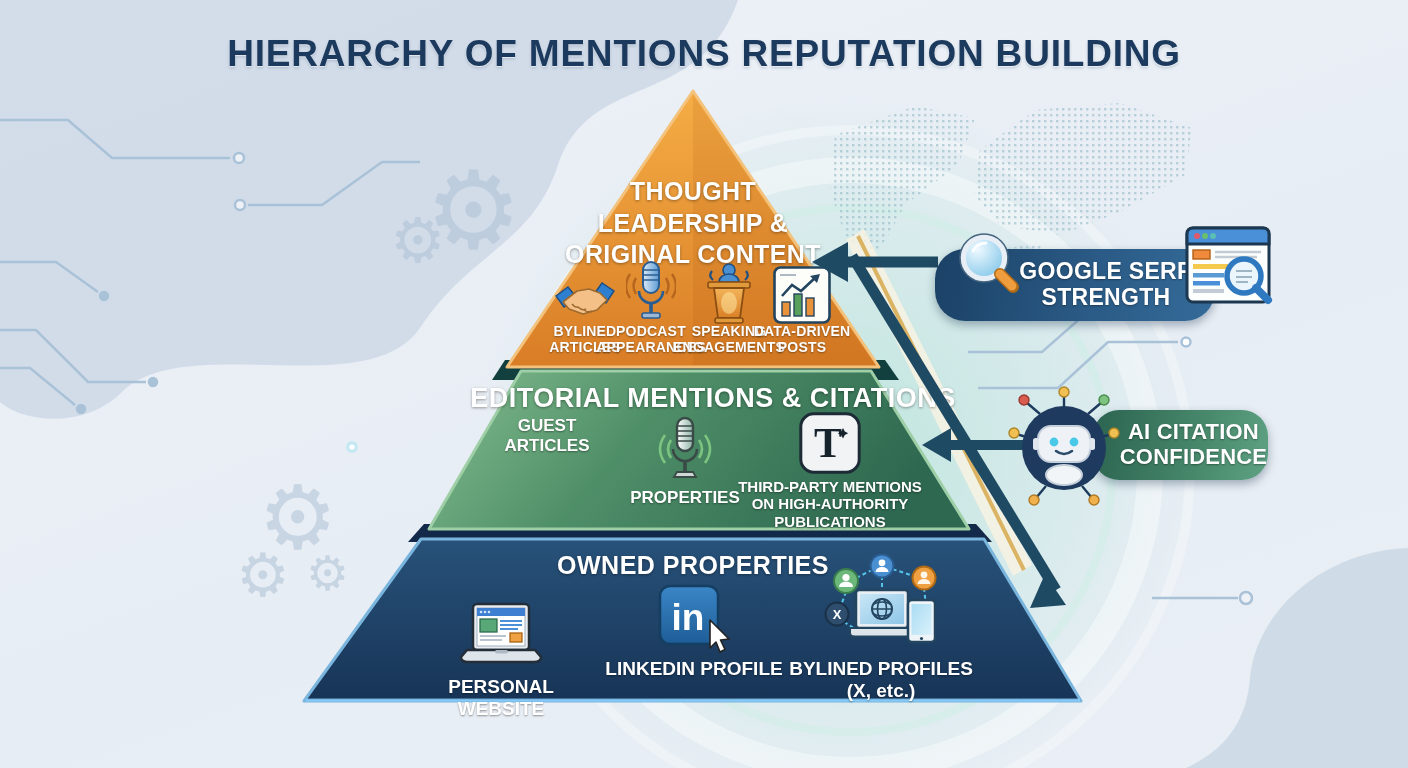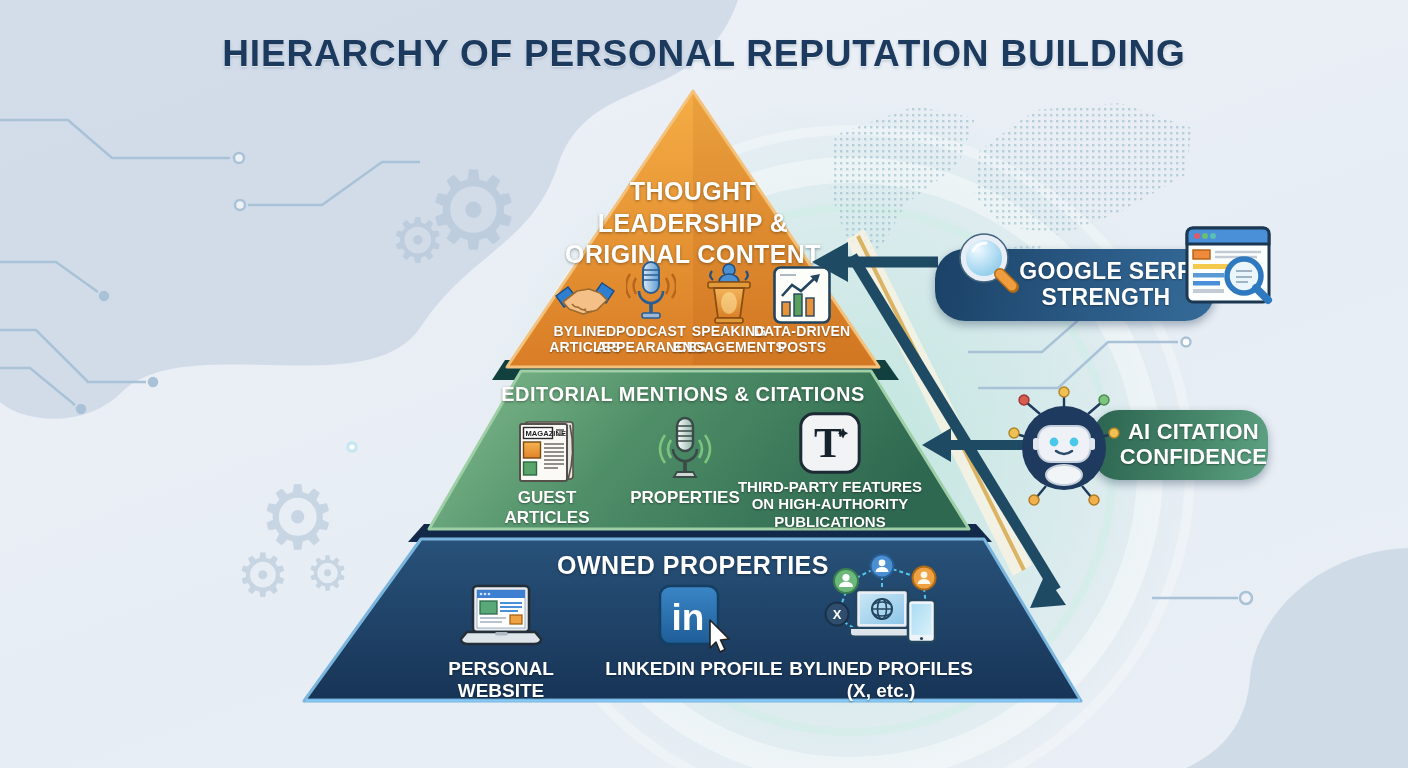--- a/index.html
+++ b/index.html
@@ -6,21 +6,21 @@
   .stage{position:relative;width:1408px;height:768px;overflow:hidden;
     font-family:"Liberation Sans",sans-serif;
     background:linear-gradient(160deg,#eef2f7 0%,#e7edf4 55%,#e9eff5 100%);}
   .abs{position:absolute;}
   svg{display:block;}
   .main-title{left:0;right:0;top:33px;text-align:center;font-size:37px;font-weight:bold;
     color:#1c3a5e;letter-spacing:.8px;text-shadow:0 1px 1px rgba(255,255,255,.7),0 2px 3px rgba(40,70,110,.25);}
   .tier-title{color:#fff;font-weight:bold;text-align:center;white-space:pre-line;
     text-shadow:0 1px 3px rgba(0,0,0,.38);z-index:5;}
   .t1-title{left:553px;top:176px;width:280px;font-size:25px;line-height:1.26;letter-spacing:.4px;}
-  .t2-title{left:383px;top:383px;width:600px;font-size:20px;letter-spacing:.5px;}
+  .t2-title{left:413px;top:383px;width:600px;font-size:27px;letter-spacing:.5px;}
   .t3-title{left:543px;top:551px;width:300px;font-size:25px;letter-spacing:.5px;}
   .t-item{position:absolute;display:flex;flex-direction:column;align-items:center;z-index:5;}
   .icon-box{display:flex;align-items:flex-end;justify-content:center;}
   .lbl{color:#fff;font-weight:bold;text-align:center;white-space:pre-line;
     text-shadow:0 1px 2px rgba(0,0,0,.4);}
   .t1 .lbl{font-size:14px;line-height:1.14;letter-spacing:.2px;}
   .t2 .lbl{font-size:17px;line-height:1.15;}
   .t2.small .lbl{font-size:15px;}
   .t3 .lbl{font-size:19px;line-height:1.18;}
   .pill{position:absolute;display:flex;align-items:center;z-index:8;
@@ -122,21 +122,21 @@
     <polygon points="505,360 885,360 899,380 492,380" fill="#11403e"></polygon>
     <polygon points="424,524 976,524 992,542 408,542" fill="#13294a"></polygon>
 
     <path d="M421,539 L984,539 L1081,701 L304,701 Z" fill="url(#gradBlue)" stroke="#7ab5de" stroke-width="3" stroke-linejoin="round"></path>
     <line x1="306" y1="700" x2="1080" y2="700" stroke="rgba(140,210,255,0.75)" stroke-width="3"></line>
     <path d="M521,371 L871,371 L969,529 L429,529 Z" fill="url(#gradGreen)" stroke="#9ecfa6" stroke-width="3" stroke-linejoin="round"></path>
     <path d="M693,91 L879,367 L507,367 Z" fill="url(#gradOrange)" stroke="#f3c27c" stroke-width="3" stroke-linejoin="round"></path>
     <path d="M693,95 L875,365 L693,365 Z" fill="rgba(150,62,0,0.10)"></path>
   </svg>
 
-  <div class="abs main-title">HIERARCHY OF PERSONAL REPUTATION BUILDING</div>
+  <div class="abs main-title">HIERARCHY OF MENTIONS REPUTATION BUILDING</div>
 
   <div class="abs tier-title t1-title">THOUGHT
 LEADERSHIP &amp;
 ORIGINAL CONTENT</div>
 
   <div class="t-item t1" style="left:527px;top:262px;width:116px;">
     <div class="icon-box" style="height:62px;">
       <svg width="62" height="48" viewBox="0 0 62 48">
         <polygon points="2,20 14,11 23,22 10,31" fill="#2f7fd0" stroke="#1d4f85" stroke-width="1.5"></polygon>
         <polygon points="60,15 48,7 40,18 52,27" fill="#2f7fd0" stroke="#1d4f85" stroke-width="1.5"></polygon>
@@ -204,39 +204,20 @@
         <polygon points="47,8 37,10 44,17" fill="#23455f"></polygon>
       </svg>
     </div>
     <div class="lbl">DATA-DRIVEN
 POSTS</div>
   </div>
 
   <div class="abs tier-title t2-title">EDITORIAL MENTIONS &amp; CITATIONS</div>
 
   <div class="t-item t2" style="left:490px;top:416px;width:114px;">
-    <div class="icon-box" style="height:68px;margin-bottom:4px;">
-      <svg width="66" height="66" viewBox="0 0 66 66">
-        <defs>
-            <linearGradient id="ogr" x1="0" y1="0" x2="0" y2="1">
-          <stop offset="0" stop-color="#f5b34e"></stop>
-              <stop offset="1" stop-color="#e0832c"></stop>
-            </linearGradient>
-          </defs>
-        <rect x="11" y="4" width="48" height="57" rx="3" fill="#e7e4de" stroke="#55504a" stroke-width="1.6"></rect>
-        <rect x="6" y="6" width="47" height="57" rx="2" fill="#fbfaf6" stroke="#55504a" stroke-width="2"></rect>
-        <rect x="9.5" y="9.5" width="29" height="11" fill="#fff" stroke="#2b2b2b" stroke-width="1.4"></rect>
-        <text x="11.5" y="18" font-size="7.6" font-weight="bold" fill="#1d1d1d" font-family="Liberation Sans, sans-serif">MAGAZINE</text>
-        <path d="M42,12 h8 M42,17 h8" stroke="#555" stroke-width="1.6"></path>
-        <rect x="9.5" y="24" width="17" height="16" fill="url(#ogr)" stroke="#7a4a12" stroke-width="1.4"></rect>
-        <rect x="9.5" y="44" width="13" height="13" fill="#5aa56b" stroke="#2e6b3f" stroke-width="1.4"></rect>
-        <path d="M30,26 h20 M30,30 h20 M30,34 h20 M30,38 h20 M30,42 h20 M30,46 h20 M30,50 h14" stroke="#6f6a64" stroke-width="1.7"></path>
-        <path d="M56,7 q6,28 -2,55" fill="none" stroke="#55504a" stroke-width="1.6"></path>
-      </svg>
-    </div>
     <div class="lbl">GUEST
 ARTICLES</div>
   </div>
 
   <div class="t-item t2" style="left:623px;top:414px;width:124px;">
     <div class="icon-box" style="height:70px;margin-bottom:4px;">
       <svg width="58" height="68" viewBox="0 0 58 68">
         <defs>
             <linearGradient id="micGr" x1="0" y1="0" x2="1" y2="0">
           <stop offset="0" stop-color="#ffffff"></stop>
@@ -256,28 +237,28 @@
   </div>
 
   <div class="t-item t2 small" style="left:736px;top:408px;width:188px;">
     <div class="icon-box" style="height:66px;margin-bottom:4px;">
       <svg width="62" height="62" viewBox="0 0 62 62">
         <rect x="1.8" y="1.8" width="58.4" height="58.4" rx="13" fill="#f2f3f5" stroke="#1c2b36" stroke-width="3"></rect>
         <text x="29" y="45" font-size="42" font-weight="bold" fill="#16222c" text-anchor="middle" font-family="Liberation Serif, serif">T</text>
         <path d="M44,16 l1.8,3.4 3.4,1.8 -3.4,1.8 -1.8,3.4 -1.8,-3.4 -3.4,-1.8 3.4,-1.8 Z" fill="#16222c"></path>
       </svg>
     </div>
-    <div class="lbl">THIRD-PARTY FEATURES
+    <div class="lbl">THIRD-PARTY MENTIONS
 ON HIGH-AUTHORITY
 PUBLICATIONS</div>
   </div>
 
   <div class="abs tier-title t3-title">OWNED PROPERTIES</div>
 
-  <div class="t-item t3" style="left:411px;top:582px;width:180px;">
+  <div class="t-item t3" style="left:411px;top:600px;width:180px;">
     <div class="icon-box" style="height:72px;margin-bottom:4px;">
       <svg width="88" height="70" viewBox="0 0 88 70">
         <rect x="16" y="2" width="56" height="46" rx="4" fill="#e8ecf0" stroke="#232e38" stroke-width="2.5"></rect>
         <rect x="20" y="6" width="48" height="38" fill="#ffffff" stroke="#9fb0bf" stroke-width="1"></rect>
         <rect x="20" y="6" width="48" height="8" fill="#3f7fd2"></rect>
         <circle cx="24" cy="10" r="1.3" fill="#cfe3f7"></circle>
           <circle cx="28" cy="10" r="1.3" fill="#cfe3f7"></circle>
           <circle cx="32" cy="10" r="1.3" fill="#cfe3f7"></circle>
         <rect x="23" y="17" width="17" height="13" fill="#58a878" stroke="#2e6b4d" stroke-width="1.3"></rect>
         <path d="M43,19 h22 M43,23 h22 M43,27 h18" stroke="#4a90d8" stroke-width="2"></path>

